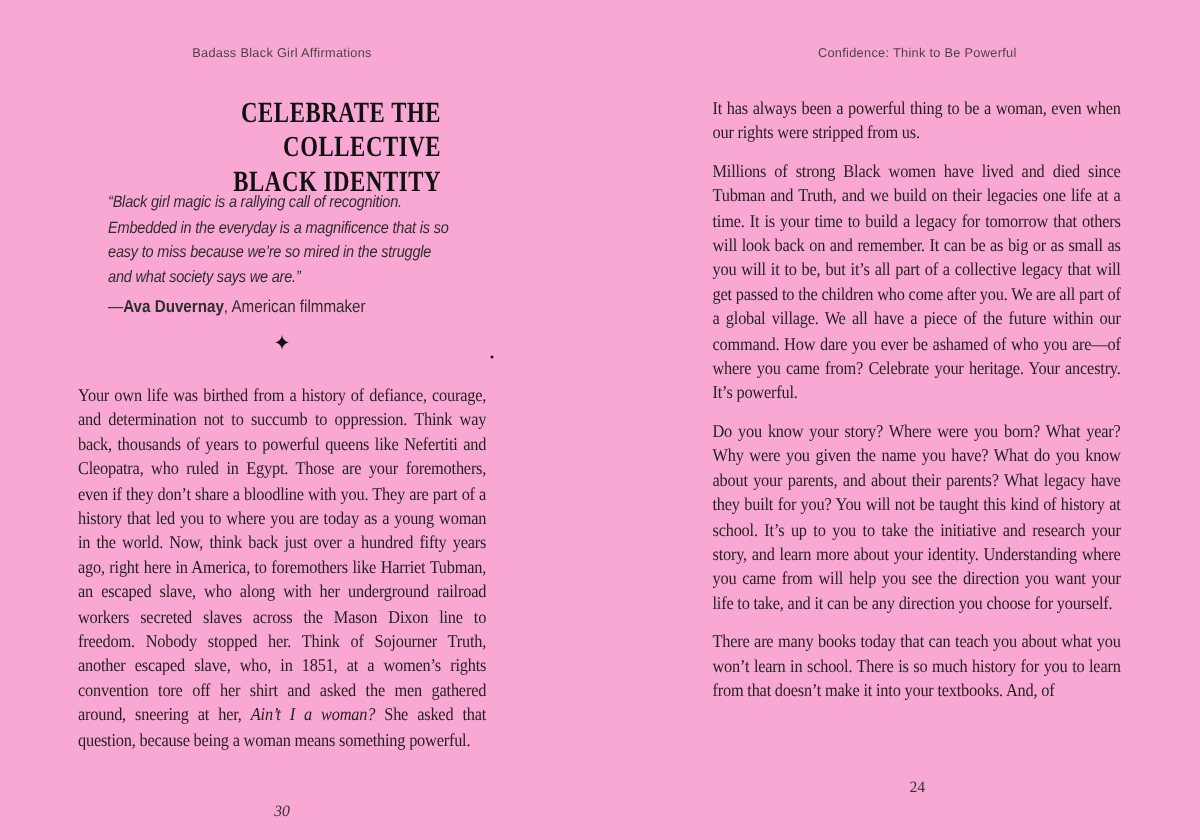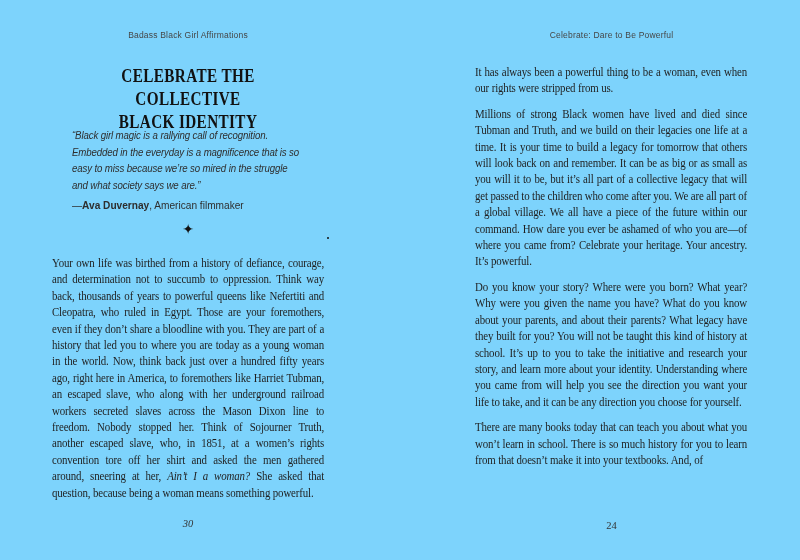--- a/index.html
+++ b/index.html
@@ -11,21 +11,21 @@
     width: 800px;
     height: 560px;
     position: relative;
     overflow: hidden;
     font-family: "Liberation Serif", serif;
     color: #222;
   }
   .spread {
     position: absolute;
     inset: 0;
-    background: #7dd3fc;
+    background: #f9a8d4;
   }
   .page {
     position: absolute;
     top: 0;
     height: 560px;
   }
   .page-left  { left: 52px;  width: 272px; }
   .page-right { left: 475px; width: 273px; }
 
   .running-header {
@@ -39,21 +39,21 @@
     letter-spacing: 0.2px;
     color: #464646;
   }
 
   .chapter-title {
     position: absolute;
     top: 64px;
     left: 0;
     width: 100%;
     margin: 0;
-    text-align: center;
+    text-align: right;
     font-family: "Liberation Serif", serif;
     font-weight: 800;
     font-size: 19.5px;
     line-height: 23px;
     letter-spacing: 0.5px;
     color: #111;
   }
   .title-line {
     display: block;
     transform: scaleX(0.78);
@@ -133,21 +133,21 @@
 
   .page-number {
     position: absolute;
     left: 0;
     width: 100%;
     text-align: center;
     font-family: "Liberation Serif", serif;
     font-size: 10.5px;
     color: #333;
   }
-  .pn-left  { top: 518px; font-style: italic; }
+  .pn-left  { top: 536px; font-style: italic; }
   .pn-right { top: 520px; }
 </style>
 </head>
 <body>
 
 <div class="spread">
 
   <div class="page page-left">
     <div class="running-header">Badass Black Girl Affirmations</div>
 
@@ -163,21 +163,21 @@
     <div class="sparkle-wrap">
       <span class="star">✦</span><span class="sparkle-dot"></span>
     </div>
 
     <div class="body-text body-left"><span class="seg-normal">Your own life was birthed from a history of defiance, courage, and determination not to succumb to oppression. Think way back, thousands of years to powerful queens like Nefertiti and Cleopatra, who ruled in Egypt. Those are your foremothers, even if they don’t share a bloodline with you. They are part of a history that led you to where you are today as a young woman in the world. Now, think back just over a hundred fifty years ago, right here in America, to foremothers like Harriet Tubman, an escaped slave, who along with her underground railroad workers secreted slaves across the Mason Dixon line to freedom. Nobody stopped her. Think of Sojourner Truth, another escaped slave, who, in 1851, at a women’s rights convention tore off her shirt and asked the men gathered around, sneering at her, </span><span class="seg-italic">Ain’t I a woman?</span><span class="seg-normal"> She asked that question, because being a woman means something powerful.</span></div>
 
     <div class="page-number pn-left">30</div>
   </div>
 
   <div class="page page-right">
-    <div class="running-header">Celebrate: Dare to Be Powerful</div>
+    <div class="running-header">Confidence: Think to Be Powerful</div>
 
     <div class="body-text body-right">
         <p>It has always been a powerful thing to be a woman, even when our rights were stripped from us.</p>
         <p>Millions of strong Black women have lived and died since Tubman and Truth, and we build on their legacies one life at a time. It is your time to build a legacy for tomorrow that others will look back on and remember. It can be as big or as small as you will it to be, but it’s all part of a collective legacy that will get passed to the children who come after you. We are all part of a global village. We all have a piece of the future within our command. How dare you ever be ashamed of who you are—of where you came from? Celebrate your heritage. Your ancestry. It’s powerful.</p>
         <p>Do you know your story? Where were you born? What year? Why were you given the name you have? What do you know about your parents, and about their parents? What legacy have they built for you? You will not be taught this kind of history at school. It’s up to you to take the initiative and research your story, and learn more about your identity. Understanding where you came from will help you see the direction you want your life to take, and it can be any direction you choose for yourself.</p>
         <p>There are many books today that can teach you about what you won’t learn in school. There is so much history for you to learn from that doesn’t make it into your textbooks. And, of</p>
       </div>
 
     <div class="page-number pn-right">24</div>
   </div>

